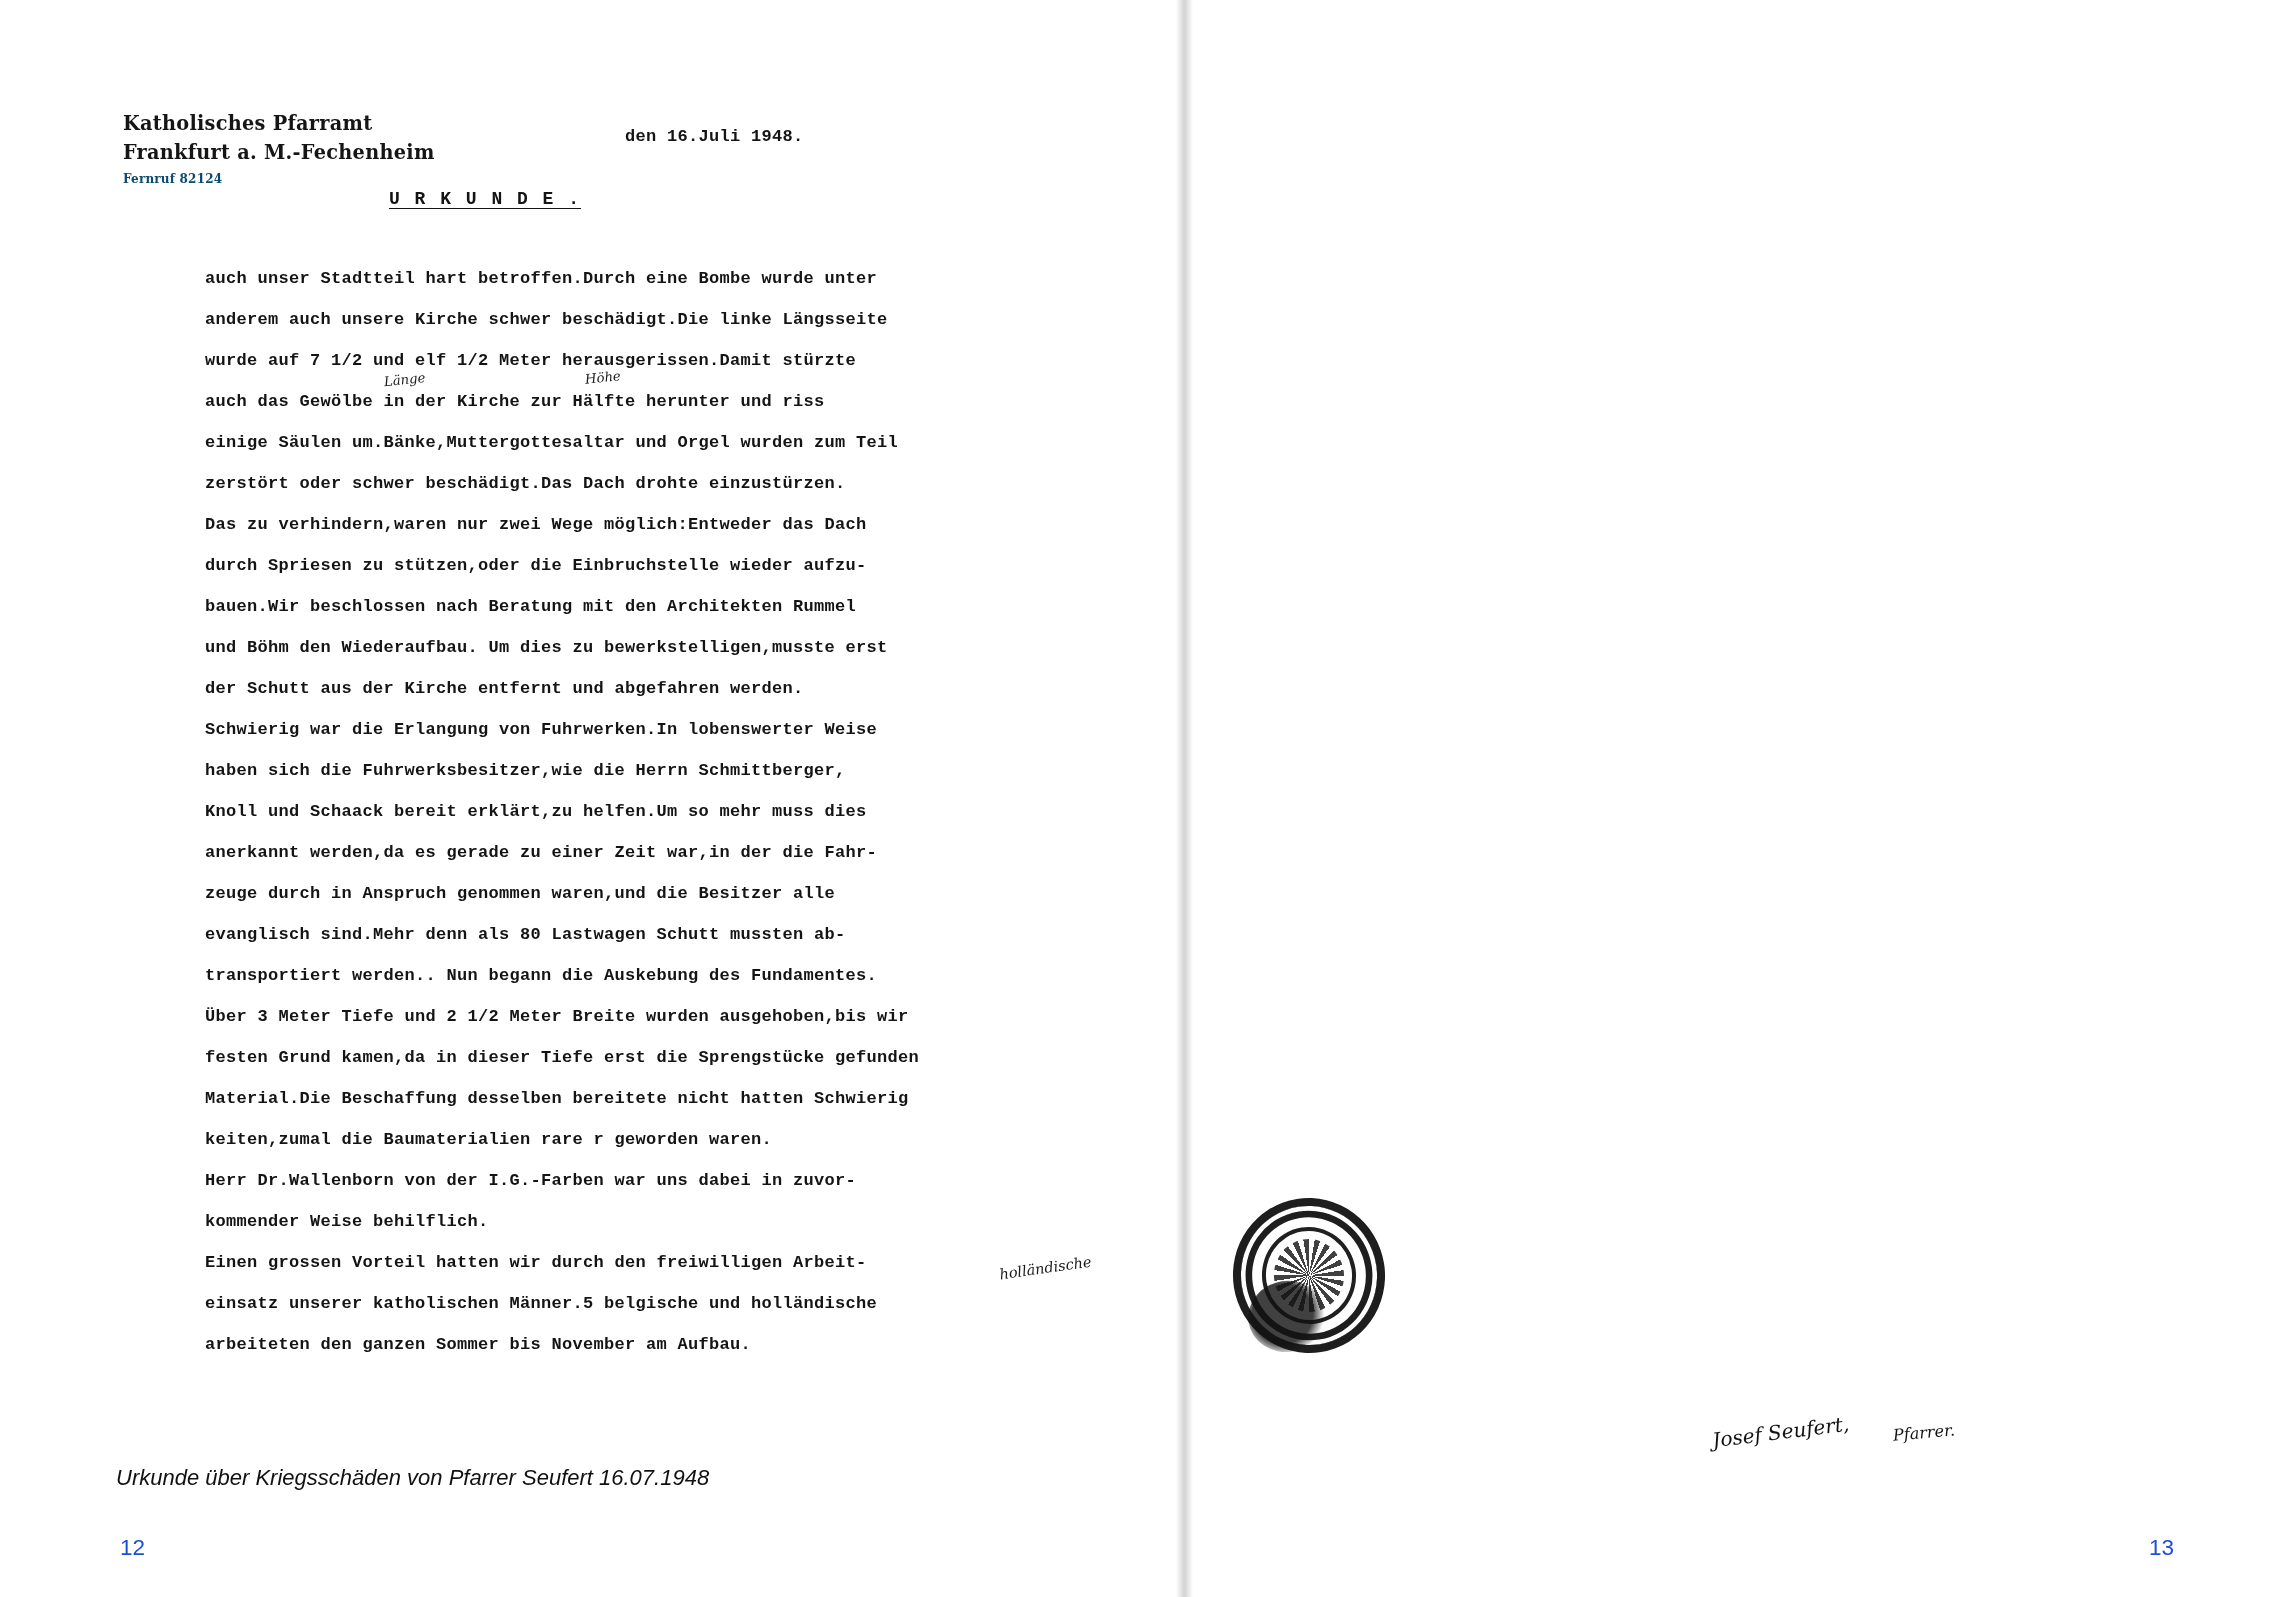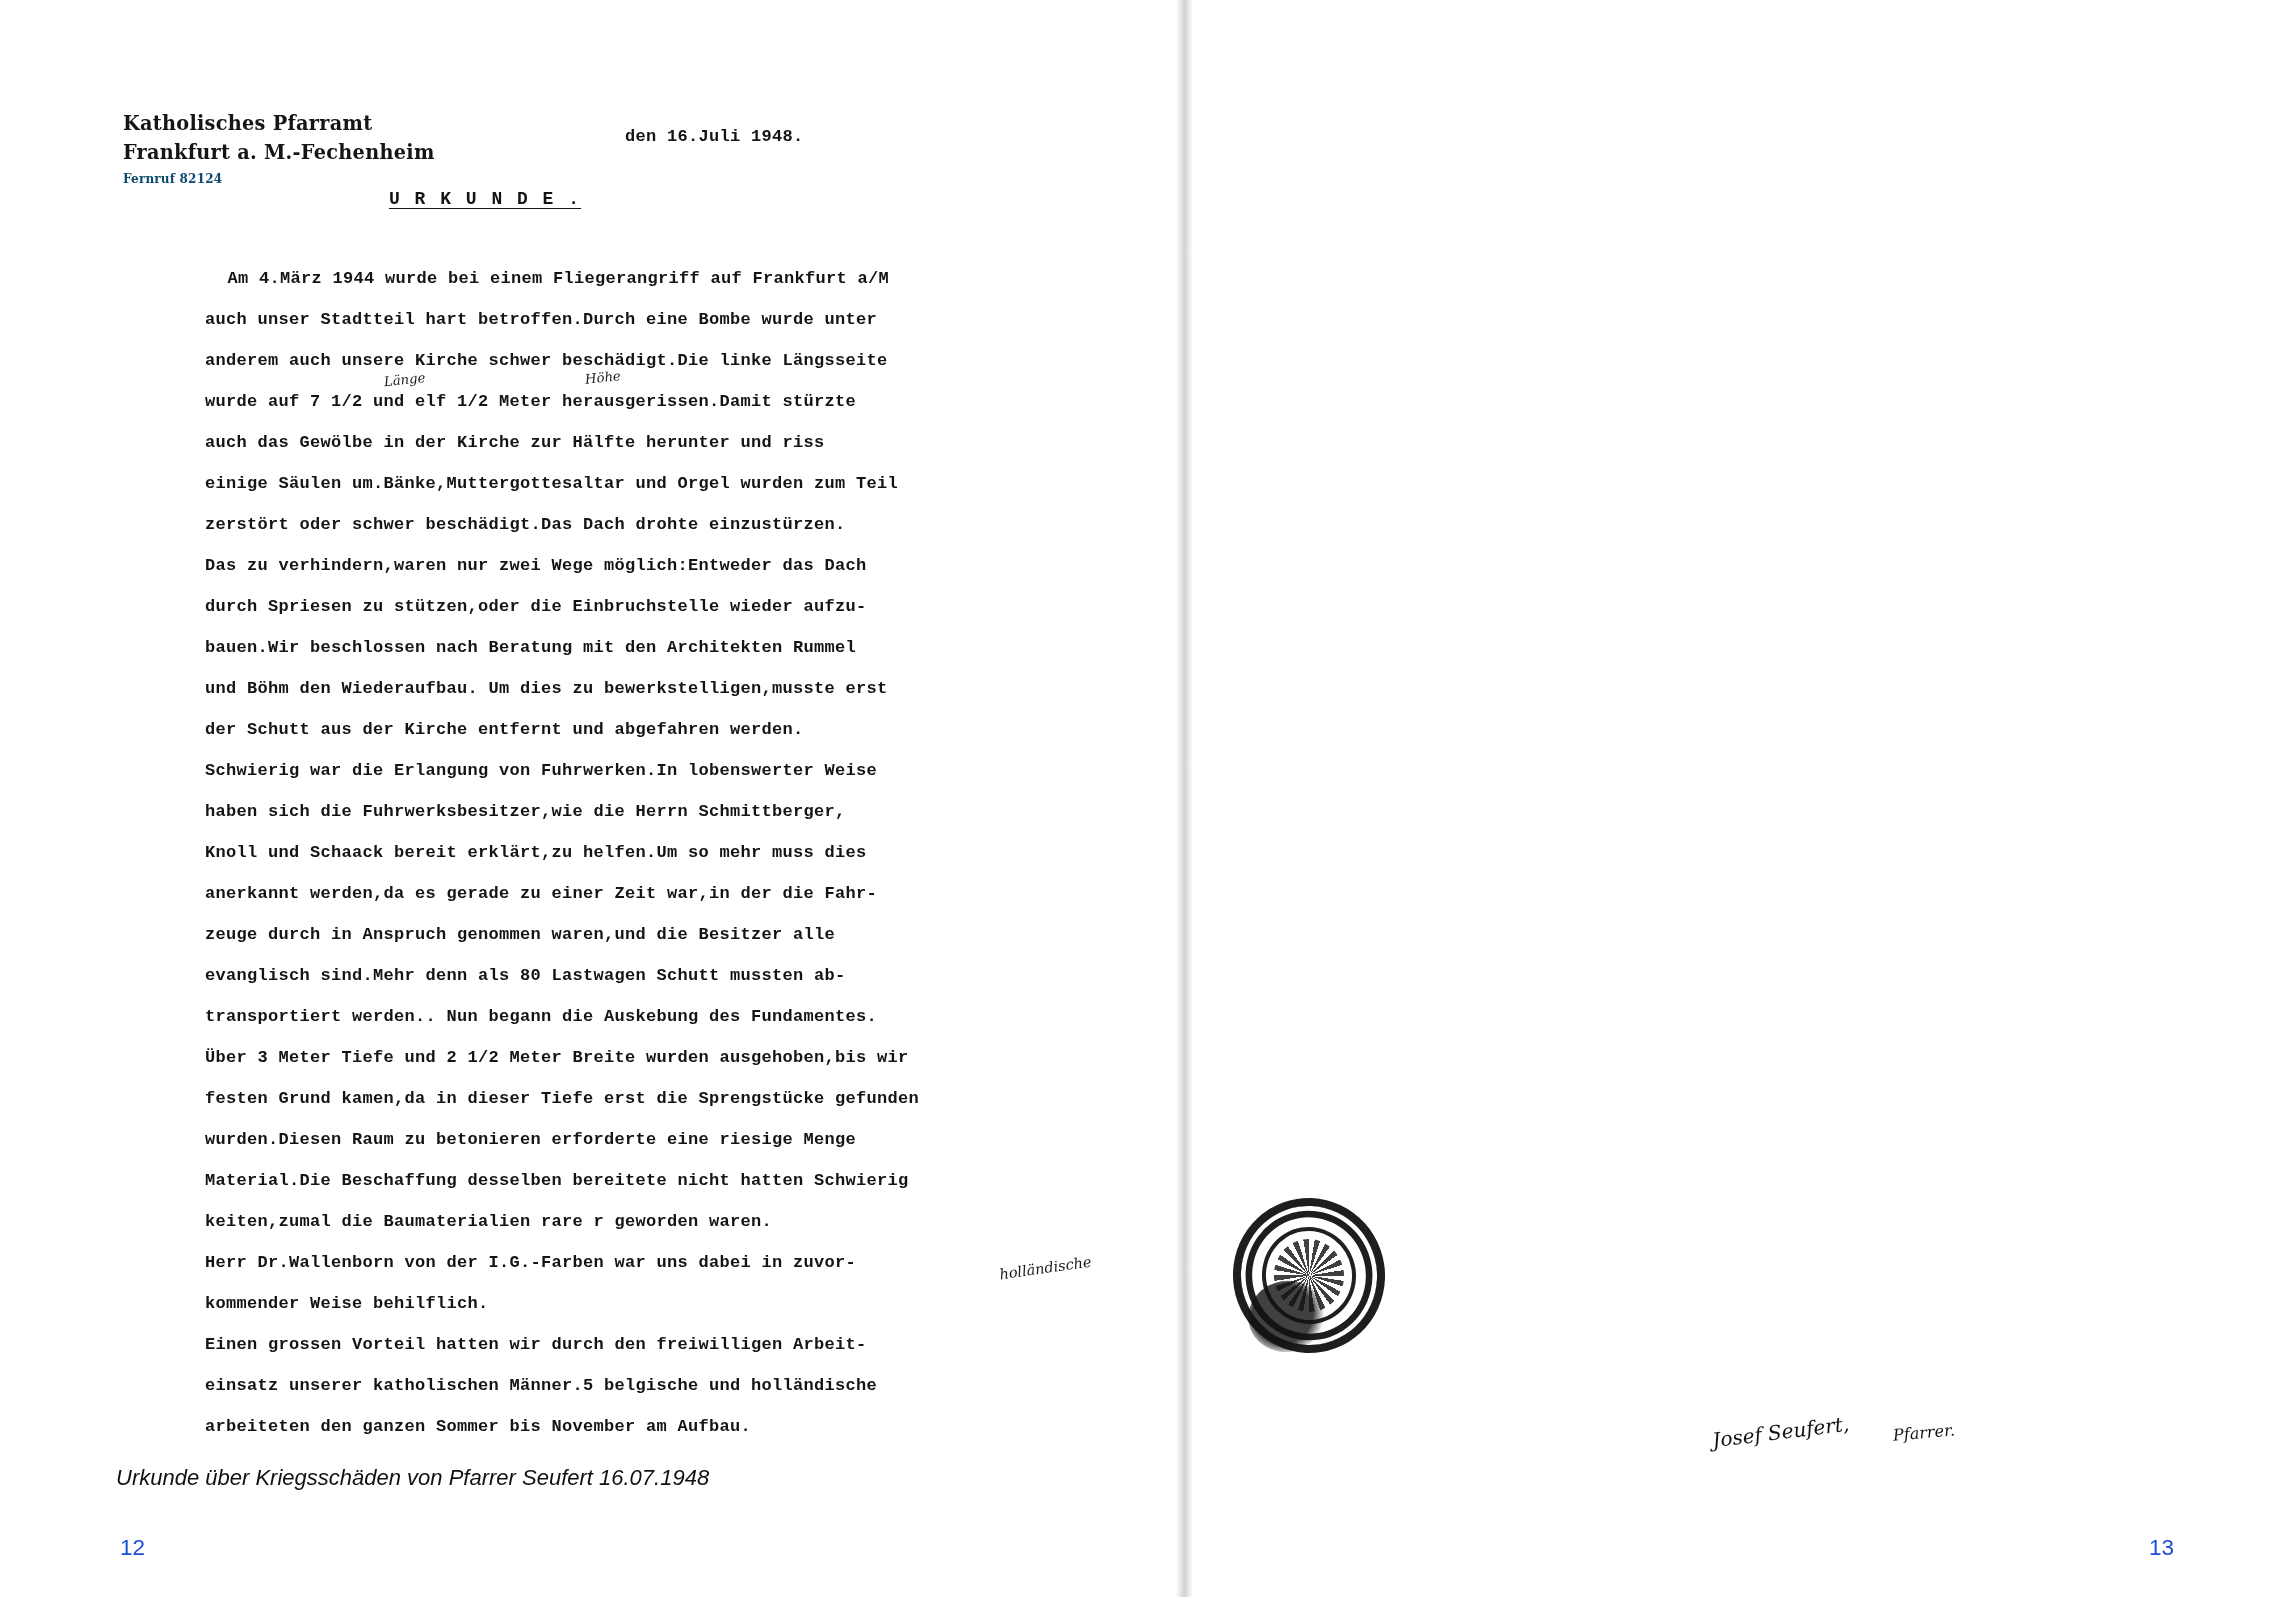--- a/index.html
+++ b/index.html
@@ -197,42 +197,40 @@
       <div class="lh-line">Katholisches Pfarramt</div>
       <div class="lh-line">Frankfurt a. M.-Fechenheim</div>
       <div class="lh-small">Fernruf 82124</div>
     </div>
 
     <div class="typed date-line">den 16.Juli 1948.</div>
 
     <div class="typed doc-title">U R K U N D E .</div>
 
     <div class="typed body-left">
-      <p class="indent">Am 4.März 1944 wurde bei einem Fliegerangriff auf Frankfurt a/M</p>
       <p>auch unser Stadtteil hart betroffen.Durch eine Bombe wurde unter</p>
       <p>anderem auch unsere Kirche schwer beschädigt.Die linke Längsseite</p>
       <p>wurde auf 7 1/2 und elf 1/2 Meter herausgerissen.Damit stürzte</p>
       <p>auch das Gewölbe in der Kirche zur Hälfte  herunter und riss</p>
       <p>einige Säulen um.Bänke,Muttergottesaltar und Orgel wurden zum Teil</p>
       <p>zerstört oder schwer beschädigt.Das Dach drohte einzustürzen.</p>
       <p>Das zu verhindern,waren nur zwei Wege möglich:Entweder das Dach</p>
       <p>durch Spriesen zu stützen,oder die Einbruchstelle wieder aufzu-</p>
       <p>bauen.Wir beschlossen nach Beratung mit den Architekten Rummel</p>
       <p>und Böhm den Wiederaufbau. Um dies zu bewerkstelligen,musste erst</p>
       <p>der Schutt aus der Kirche entfernt und abgefahren werden.</p>
       <p>Schwierig war die Erlangung von Fuhrwerken.In lobenswerter Weise</p>
       <p>haben sich die Fuhrwerksbesitzer,wie die Herrn Schmittberger,</p>
       <p>Knoll und Schaack bereit erklärt,zu helfen.Um so mehr muss dies</p>
       <p>anerkannt werden,da es gerade zu einer Zeit war,in der die Fahr-</p>
       <p>zeuge durch in Anspruch genommen waren,und die Besitzer alle</p>
       <p>evanglisch sind.Mehr denn als 80 Lastwagen Schutt mussten ab-</p>
       <p>transportiert werden.. Nun begann die Auskebung des Fundamentes.</p>
       <p>Über 3 Meter Tiefe und 2 1/2 Meter Breite wurden ausgehoben,bis wir</p>
       <p>festen Grund kamen,da in dieser Tiefe erst die Sprengstücke gefunden</p>
-      <p>wurden.Diesen Raum zu betonieren erforderte eine riesige Menge</p>
       <p>Material.Die Beschaffung desselben bereitete nicht hatten Schwierig</p>
       <p>keiten,zumal die Baumaterialien rare r geworden waren.</p>
       <p>Herr Dr.Wallenborn von der I.G.-Farben war uns dabei in zuvor-</p>
       <p>kommender Weise behilflich.</p>
       <p>Einen grossen Vorteil hatten wir durch den freiwilligen Arbeit-</p>
       <p>einsatz unserer katholischen Männer.5 belgische und holländische</p>
       <p>arbeiteten den ganzen Sommer bis November am Aufbau.</p>
     </div>
 
     <span class="hand-corr hc1">Länge</span>

